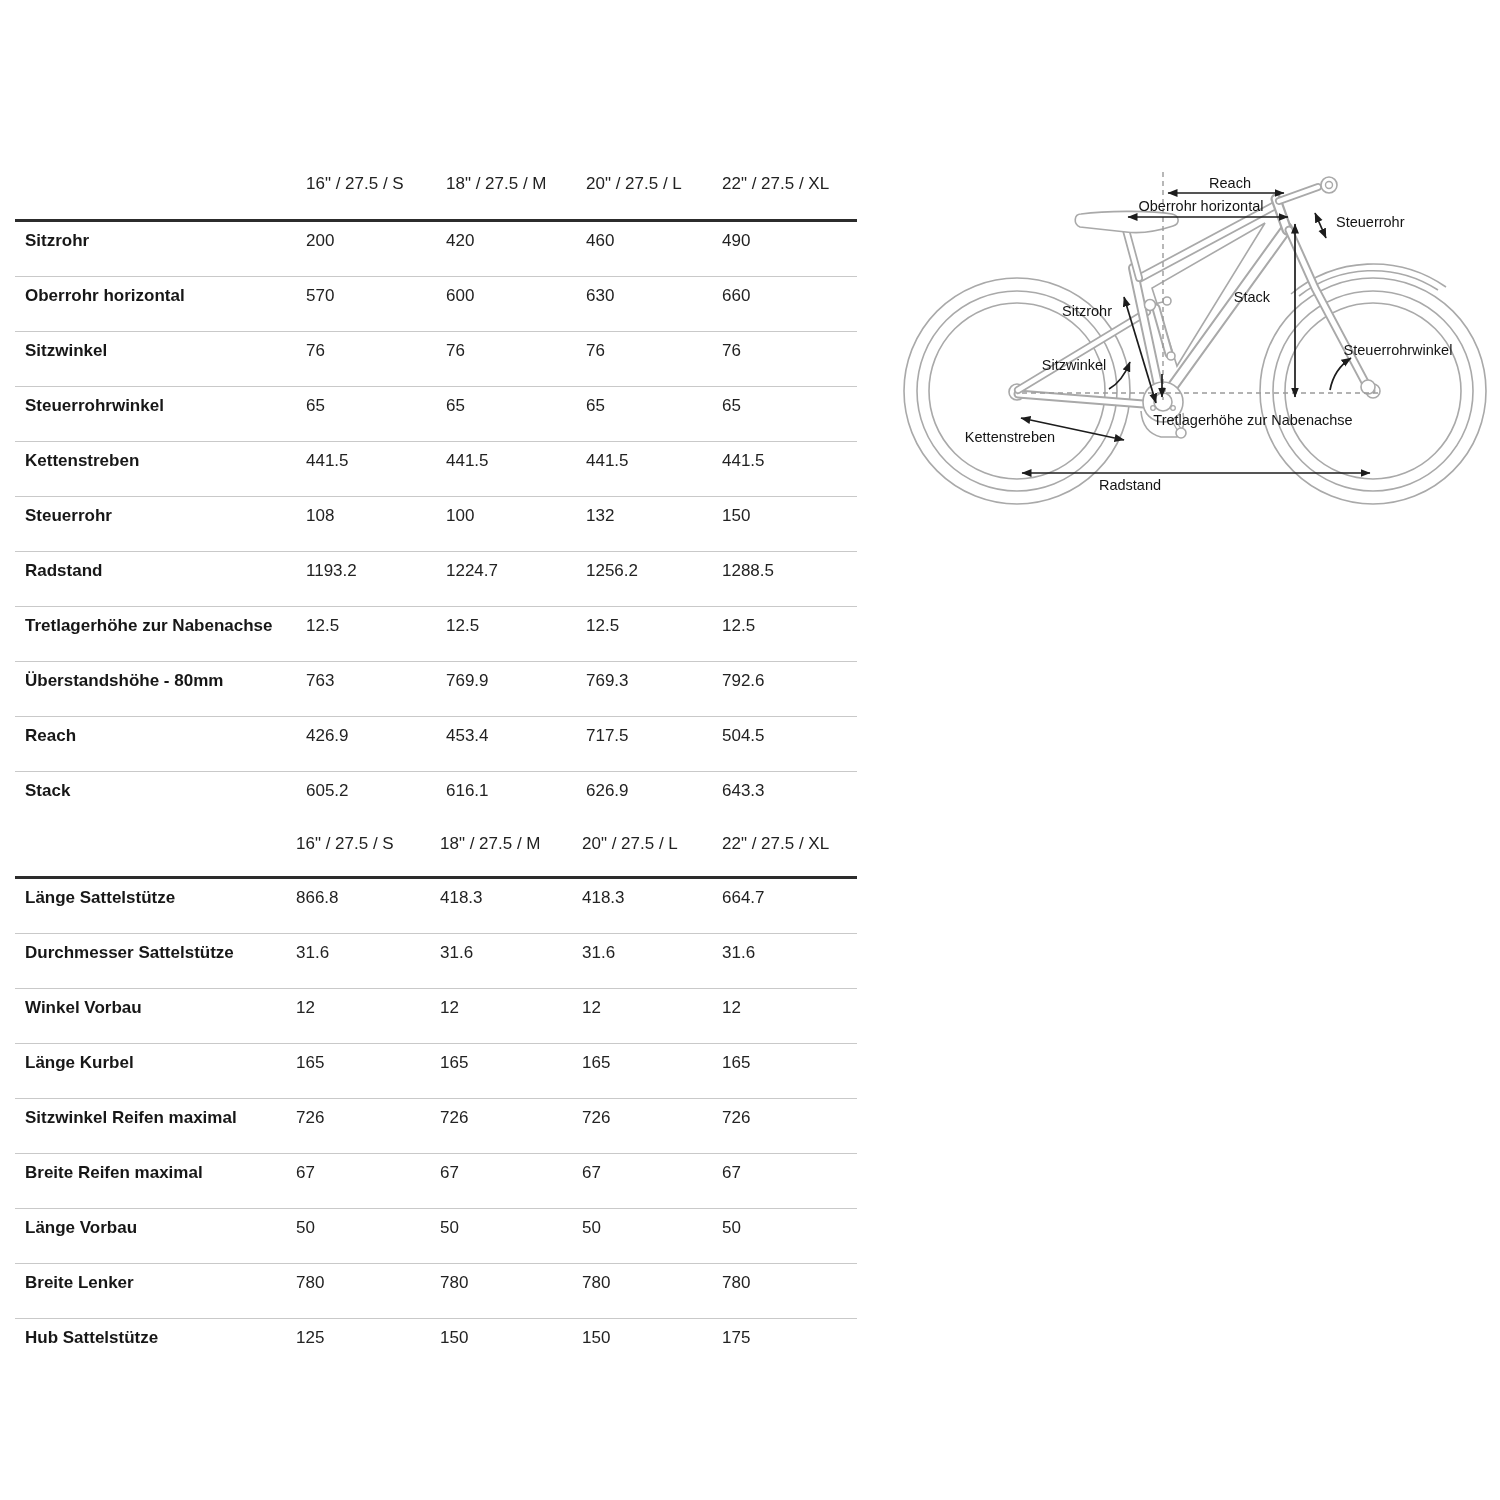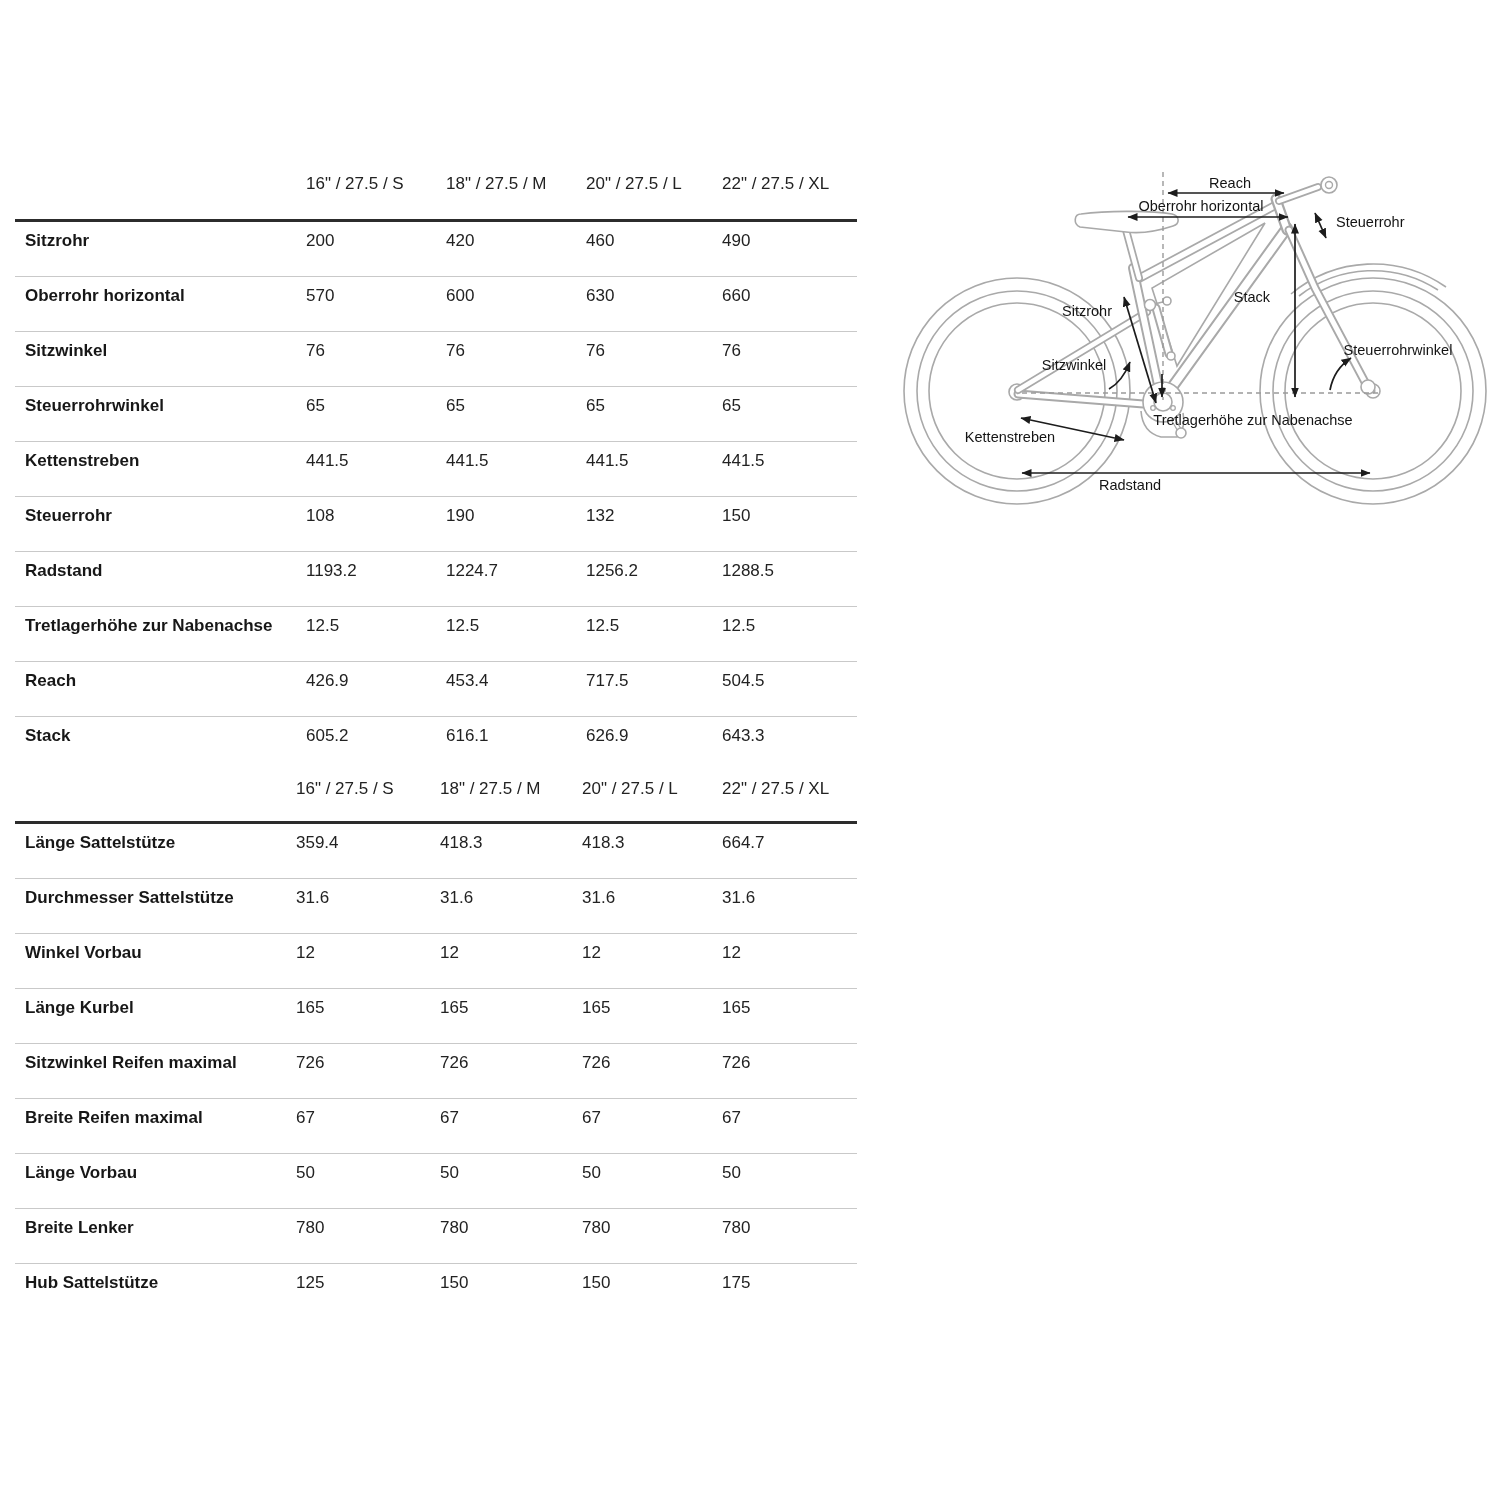--- a/index.html
+++ b/index.html
@@ -75,39 +75,47 @@
       <div class="lab">Kettenstreben</div>
       <div class="val">441.5</div>
       <div class="val">441.5</div>
       <div class="val">441.5</div>
       <div class="val">441.5</div>
       <div class="filler"></div>
     </div>
     <div class="trow s1 drow">
       <div class="lab">Steuerrohr</div>
       <div class="val">108</div>
-      <div class="val">190</div>
+      <div class="val">100</div>
       <div class="val">132</div>
       <div class="val">150</div>
       <div class="filler"></div>
     </div>
     <div class="trow s1 drow">
       <div class="lab">Radstand</div>
       <div class="val">1193.2</div>
       <div class="val">1224.7</div>
       <div class="val">1256.2</div>
       <div class="val">1288.5</div>
       <div class="filler"></div>
     </div>
     <div class="trow s1 drow">
       <div class="lab">Tretlagerhöhe zur Nabenachse</div>
       <div class="val">12.5</div>
       <div class="val">12.5</div>
       <div class="val">12.5</div>
       <div class="val">12.5</div>
+      <div class="filler"></div>
+    </div>
+    <div class="trow s1 drow">
+      <div class="lab">Überstandshöhe - 80mm</div>
+      <div class="val">763</div>
+      <div class="val">769.9</div>
+      <div class="val">769.3</div>
+      <div class="val">792.6</div>
       <div class="filler"></div>
     </div>
     <div class="trow s1 drow">
       <div class="lab">Reach</div>
       <div class="val">426.9</div>
       <div class="val">453.4</div>
       <div class="val">717.5</div>
       <div class="val">504.5</div>
       <div class="filler"></div>
     </div>
@@ -122,21 +130,21 @@
     <div class="trow s2 header-row h2">
       <div class="lab"></div>
       <div class="hcell">16" / 27.5 / S</div>
       <div class="hcell">18" / 27.5 / M</div>
       <div class="hcell">20" / 27.5 / L</div>
       <div class="hcell">22" / 27.5 / XL</div>
       <div class="filler"></div>
     </div>
     <div class="trow s2 drow">
       <div class="lab">Länge Sattelstütze</div>
-      <div class="val">359.4</div>
+      <div class="val">866.8</div>
       <div class="val">418.3</div>
       <div class="val">418.3</div>
       <div class="val">664.7</div>
       <div class="filler"></div>
     </div>
     <div class="trow s2 drow">
       <div class="lab">Durchmesser Sattelstütze</div>
       <div class="val">31.6</div>
       <div class="val">31.6</div>
       <div class="val">31.6</div>

